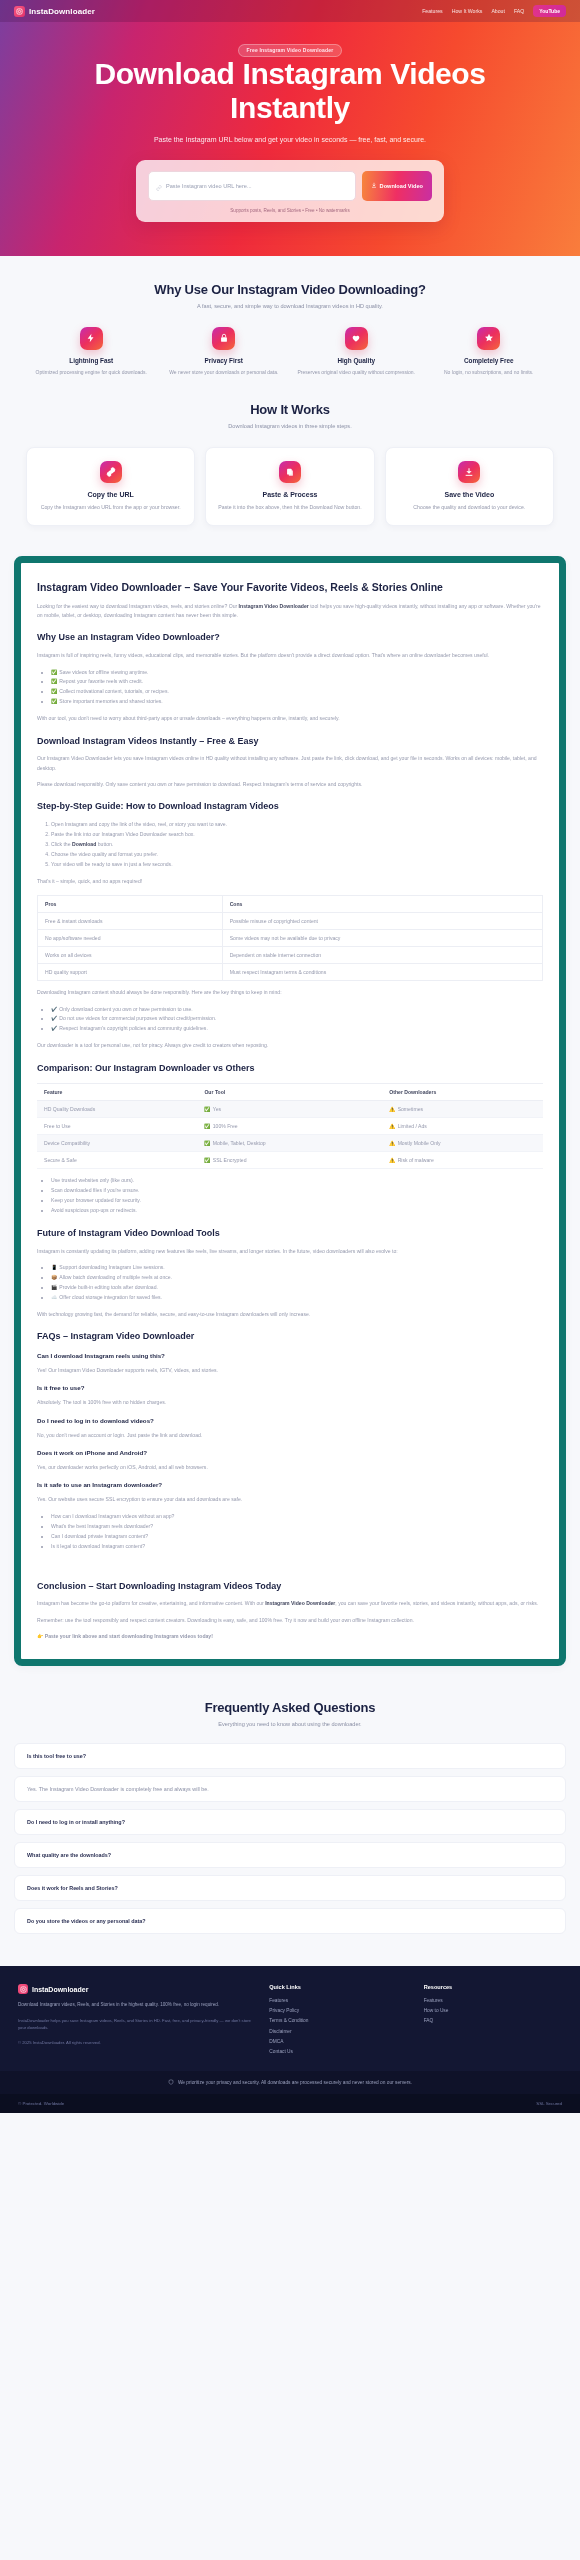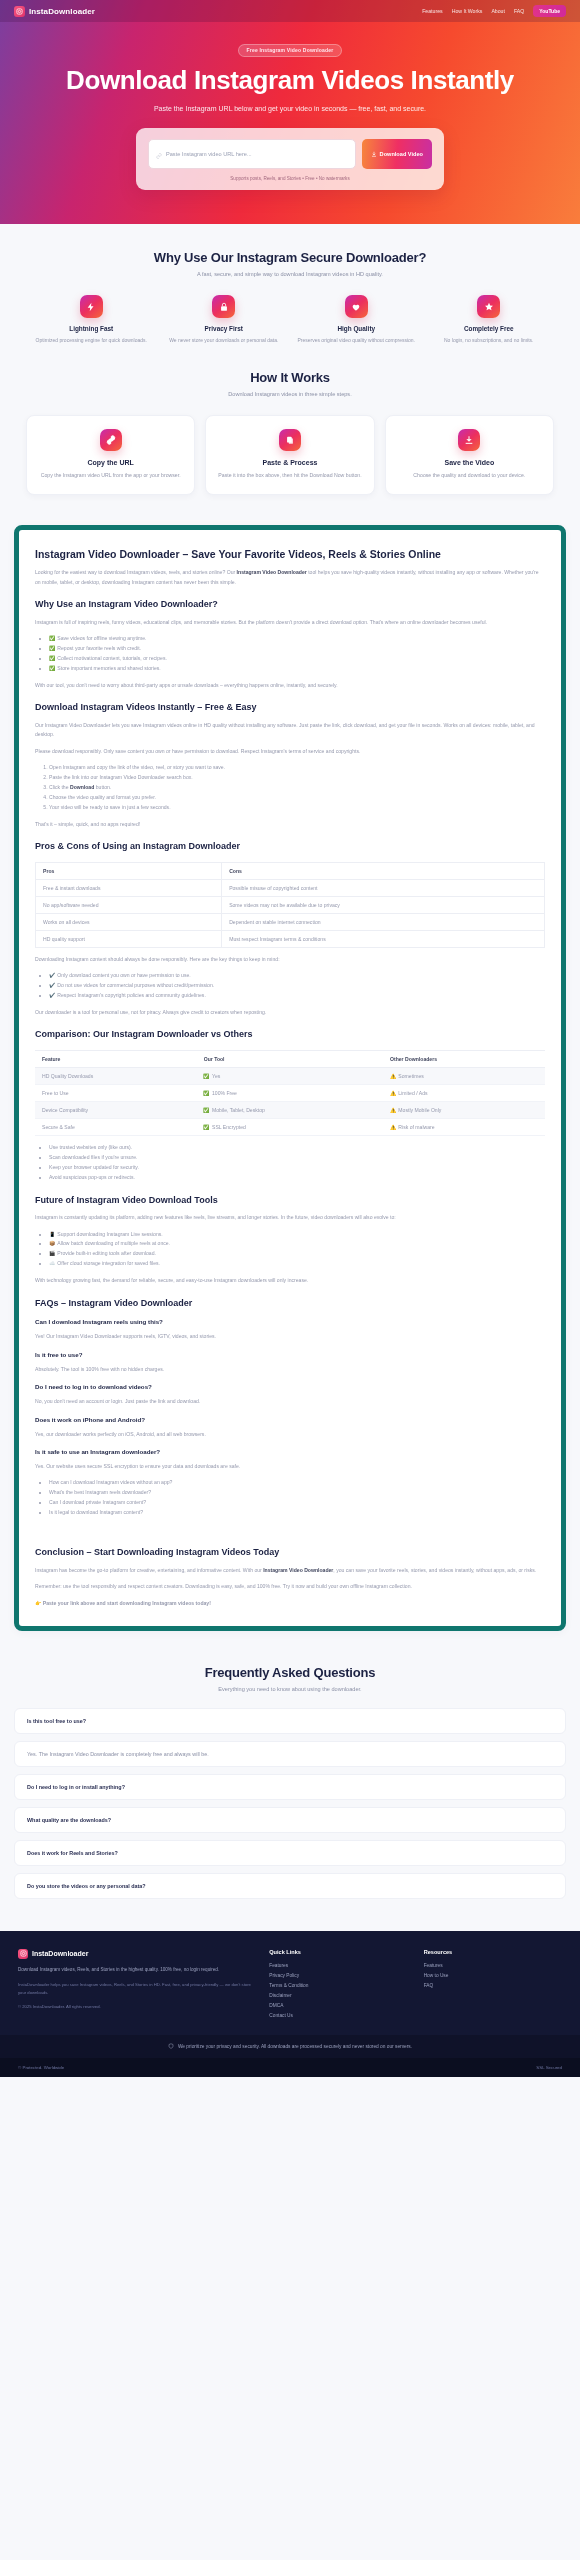--- a/index.html
+++ b/index.html
@@ -34,21 +34,21 @@
     color:#fff; font-size:5px; font-weight:700;
     padding:3px 6px; border-radius:4px;
   }
   .hero-inner { text-align:center; padding:16px 40px 0; }
   .hero-badge {
     display:inline-block; font-size:5px; font-weight:700; color:#ffe7ef;
     background:rgba(255,255,255,.17); border:1px solid rgba(255,255,255,.3);
     padding:2.5px 8px; border-radius:20px; letter-spacing:.2px;
   }
   .hero-title {
-    margin-top:8px; font-size:26px; line-height:1.16; font-weight:800;
+    font-size:30px; line-height:1.16; font-weight:800;
     color:#fff; letter-spacing:-.4px;
   }
   .hero-sub {
     margin:8px auto 0; max-width:300px; font-size:7px; line-height:1.65;
     color:rgba(255,255,255,.9);
   }
   .search-card {
     margin:14px 96px 0; background:rgba(255,255,255,.78);
     border-radius:9px; padding:11px 12px 9px; box-shadow:0 6px 18px rgba(120,10,60,.16);
   }
@@ -94,21 +94,21 @@
     flex:1; background:#fff; border:1px solid #eef0f6; border-radius:8px;
     padding:13px 10px 14px; text-align:center; box-shadow:0 2px 6px rgba(30,30,70,.04);
   }
   .step .ficon { width:22px; height:22px; border-radius:7px; }
   .stitle { margin-top:8px; font-size:7px; font-weight:700; color:#1c2243; }
   .sdesc { margin-top:5px; font-size:5.2px; line-height:1.6; color:#9498ac; }
 
   
   .article-wrap { padding:30px 14px 0; }
   .article {
-    background:#fff; border:5px solid #0f766e; border-radius:8px;
+    background:#fff; border:7px solid #0f766e; border-radius:8px;
     padding:17px 16px 18px; box-shadow:0 2px 8px rgba(30,30,70,.04);
     text-align:left;
   }
   .article h1 { font-size:10.5px; line-height:1.4; font-weight:800; color:#1c2243; }
   .article h2 { font-size:9px; font-weight:800; color:#1c2243; margin-top:11px; line-height:1.4; }
   .article p { font-size:5.1px; line-height:1.85; color:#9599ad; margin-top:7px; }
   .article p b { color:#42475f; font-weight:700; }
   .article ul, .article ol { margin:7px 0 0 14px; }
   .article li { font-size:5.1px; line-height:1.95; color:#9599ad; }
   .article li b { color:#42475f; font-weight:700; }
@@ -213,21 +213,21 @@
             </span>
             <span>Download Video</span>
           </button>
         </div>
         <div class="search-note">Supports posts, Reels, and Stories • Free • No watermarks</div>
       </div>
     </div>
   </section>
 
   <section class="sec">
-    <h2 class="sec-title">Why Use Our Instagram Secure Downloader?</h2>
+    <h2 class="sec-title">Why Use Our Instagram Video Downloading?</h2>
     <p class="sec-sub">A fast, secure, and simple way to download Instagram videos in HD quality.</p>
     <div class="features">
       <div class="feature">
         <div class="ficon">
             <svg viewBox="0 0 24 24">
               <path d="M13 2L4 14h6l-1 8 9-12h-6z"></path>
             </svg>
           </div>
         <div class="ftitle">Lightning Fast</div>
         <div class="fdesc">Optimized processing engine for quick downloads.</div>
@@ -313,30 +313,30 @@
         <li><span class="em">✅</span><span>Repost your favorite reels with credit.</span></li>
         <li><span class="em">✅</span><span>Collect motivational content, tutorials, or recipes.</span></li>
         <li><span class="em">✅</span><span>Store important memories and shared stories.</span></li>
       </ul>
       <p>With our tool, you don't need to worry about third-party apps or unsafe downloads – everything happens online, instantly, and securely.</p>
 
       <h2>Download Instagram Videos Instantly – Free &amp; Easy</h2>
       <p>Our Instagram Video Downloader lets you save Instagram videos online in HD quality without installing any software. Just paste the link, click download, and get your file in seconds. Works on all devices: mobile, tablet, and desktop.</p>
       <p>Please download responsibly. Only save content you own or have permission to download. Respect Instagram's terms of service and copyrights.</p>
 
+      <h2>Step-by-Step Guide: How to Download Instagram Videos</h2>
       <ol>
         <li><span>Open Instagram and copy the link of the video, reel, or story you want to save.</span></li>
         <li><span>Paste the link into our Instagram Video Downloader search box.</span></li>
         <li><span>Click the </span><b>Download</b><span> button.</span></li>
         <li><span>Choose the video quality and format you prefer.</span></li>
         <li><span>Your video will be ready to save in just a few seconds.</span></li>
       </ol>
       <p>That's it – simple, quick, and no apps required!</p>
 
-      <h2>Pros &amp; Cons of Using an Instagram Downloader</h2>
       <table class="tbl-pros">
         <thead>
             <tr>
           <th>Pros</th>
           <th>Cons</th>
         </tr>
           </thead>
         <tbody>
           <tr>
               <td>Free &amp; instant downloads</td>

